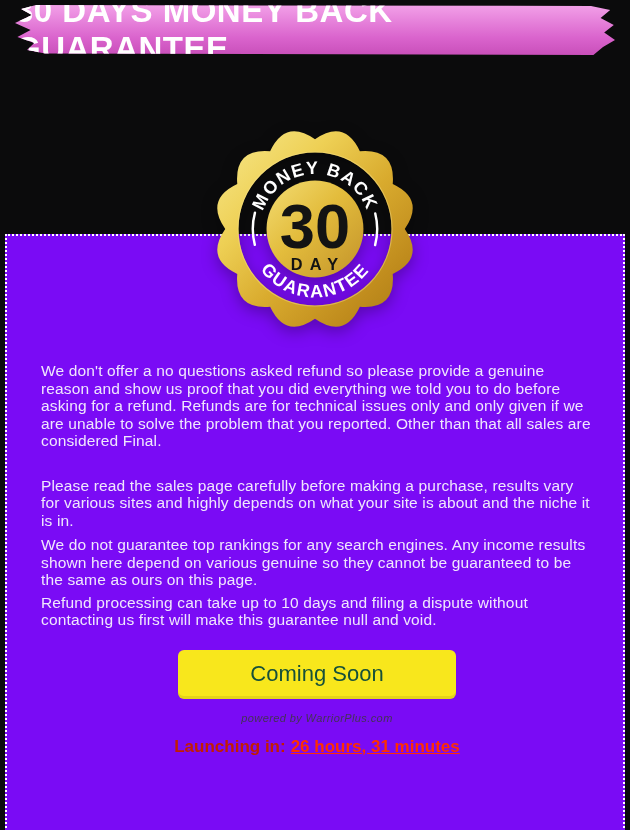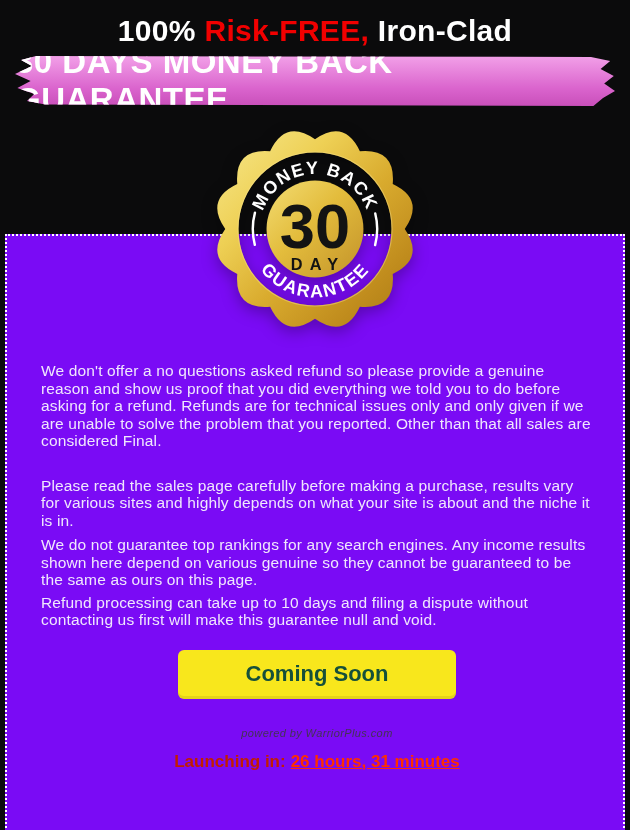--- a/index.html
+++ b/index.html
@@ -47,38 +47,37 @@
   }
   .p1{margin-bottom:24px !important;}
   .p2{margin-bottom:27px !important;}
   .p3{margin-bottom:7px !important;}
   .p4{margin-bottom:5px !important;}
   
   .btn{
     width:278px;height:49px;margin:21px auto 0;
     background:var(--yellow,#f8e71c);border-radius:6px;
     display:flex;align-items:center;justify-content:center;
-    color:var(--button_text,#16503a);font-size:22px;font-weight:700;
+    color:var(--button_text,#16503a);font-size:22px;font-weight:400;
     box-shadow:inset 0 -3px 0 rgba(0,0,0,.08);cursor:pointer;
   }
   .powered{
-    margin-top:28px;text-align:center;
+    margin-top:13px;text-align:center;
     font-size:11px;font-style:italic;letter-spacing:.4px;
     color:var(--powered,#443355);cursor:pointer;
   }
   .launch{margin-top:13px;text-align:center;font-size:17px;font-weight:700;}
   .launch .llabel{color:var(--launch_label,#c21d00);margin-right:5px;text-align:right;}
   .launch .lvalue{color:var(--launch_value,#ff2e00);text-decoration:underline;}
 </style>
 </head>
 <body>
 
 <div class="page">
 
-  <div class="headline"><span>100% </span><span class="accent">Risk-FREE,</span><span> Iron-Clad</span></div>
 
   <div class="banner">
     <span>30 DAYS MONEY BACK GUARANTEE</span>
   </div>
 
   <div class="seal">
     <svg viewBox="0 0 200 200" width="204" height="204">
       <defs>
         <linearGradient id="goldA" x1="0%" y1="0%" x2="100%" y2="100%">
           <stop offset="0%" stop-color="#f7e98e"></stop>

